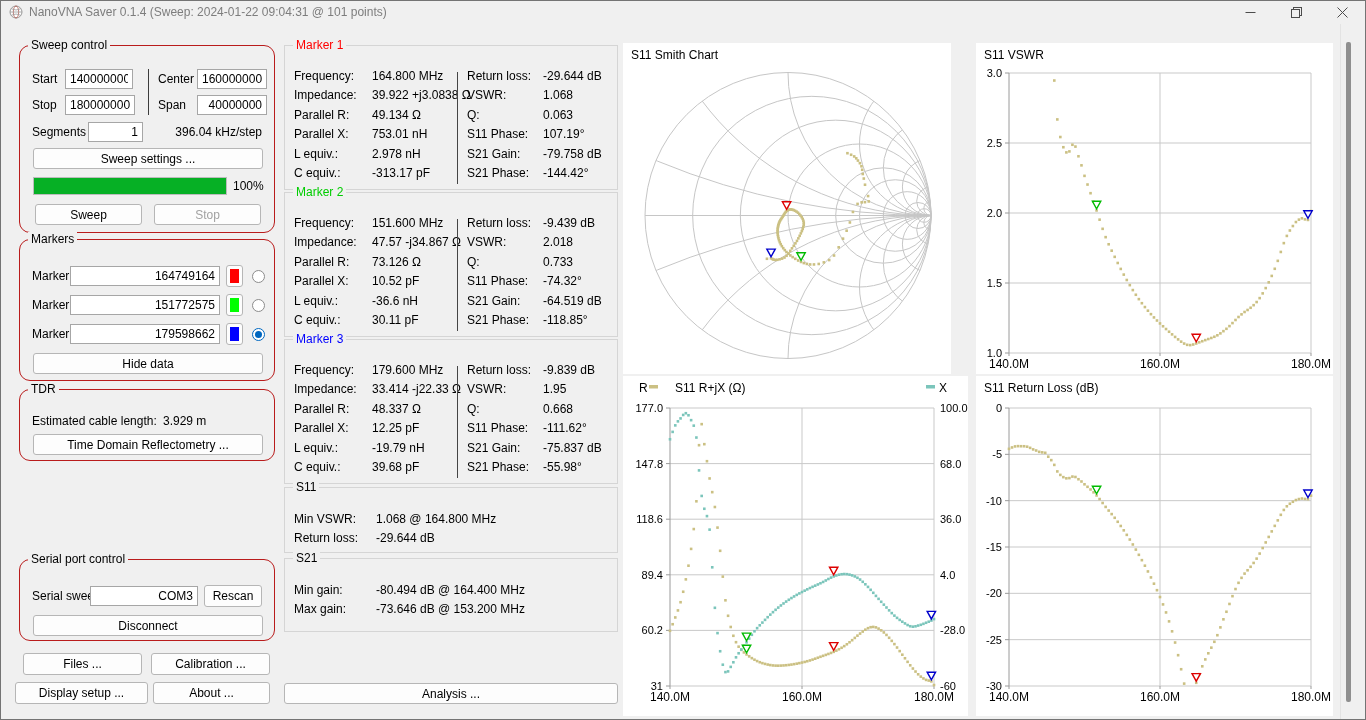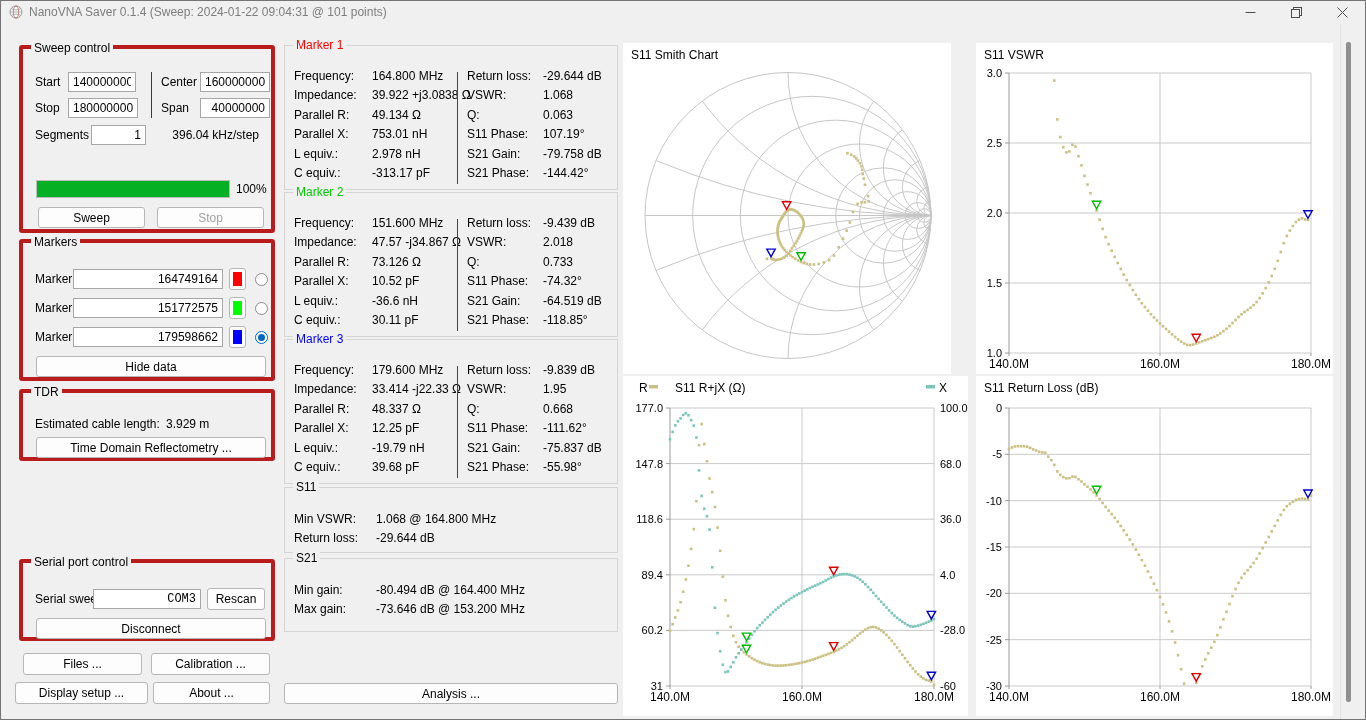--- a/index.html
+++ b/index.html
@@ -6,21 +6,21 @@
   body{width:1366px;height:720px;position:relative;overflow:hidden;
        font-family:"Liberation Sans",sans-serif;font-size:12px;color:#000;background:#f0f0f0}
   .window{position:absolute;inset:0;border:1px solid #747474;box-sizing:border-box;background:#f0f0f0}
   
   .titlebar{position:absolute;top:0;left:0;right:0;height:22px;display:flex;align-items:center;background:#f0f0f0}
   .app-icon{margin-left:8px;width:14px;height:14px;flex:0 0 auto}
   .title-text{margin-left:6px;color:#7d7d7d;white-space:nowrap}
   .win-controls{margin-left:auto;display:flex;height:100%}
   .win-btn{width:46px;height:100%;display:flex;align-items:center;justify-content:center}
   
-  .groupbox{position:absolute;border:4px solid #b91c1c;border-radius:3px;box-sizing:border-box}
+  .groupbox{position:absolute;border:1px solid #b91c1c;border-radius:11px;box-sizing:border-box}
   .gb-title{position:absolute;top:-8px;left:8px;background:#f0f0f0;padding:0 3px;white-space:nowrap}
   .lab{position:absolute;white-space:nowrap}
   .btn{position:absolute;background:#fdfdfd;border:1px solid #b6b6b6;border-radius:3px;box-sizing:border-box;
        display:flex;align-items:center;justify-content:center;font-family:"Liberation Sans",sans-serif;font-size:12px;white-space:nowrap}
   .btn.disabled{color:#a2a2a2}
   .tin{position:absolute;background:#fff;border:1px solid #a6a6a6;box-sizing:border-box;height:20px;
        font-family:"Liberation Sans",sans-serif;font-size:12px;text-align:right;padding:0 4px}
   .vline{position:absolute;width:1px;background:#3c3c3c}
   
   .pbar{position:absolute;border:1px solid #bcbcbc;box-sizing:border-box;background:#e7e7e7}
@@ -96,20 +96,21 @@
     <span class="lab" style="left:138px;top:26px">Center</span>
     <input class="tin" style="left: 177px; top: 23px; width: 70px;" value="160000000">
     <span class="lab" style="left:12px;top:52px">Stop</span>
     <input class="tin" style="left: 45px; top: 49px; width: 70px;" value="180000000">
     <span class="lab" style="left:138px;top:52px">Span</span>
     <input class="tin" style="left: 177px; top: 49px; width: 70px;" value="40000000">
     <div class="vline" style="left:128px;top:23px;height:46px"></div>
     <span class="lab" style="left:12px;top:79px">Segments</span>
     <input class="tin" style="left: 68px; top: 76px; width: 55px;" value="1">
     <span class="lab" style="right:12px;top:79px">396.04 kHz/step</span>
+    <div class="btn" style="left:13px;top:102px;width:230px;height:21px">Sweep settings ...</div>
     <div class="pbar" style="left:13px;top:131px;width:194px;height:18px">
         <div class="pfill"></div>
       </div>
     <span class="lab" style="left:213px;top:133px">100%</span>
     <div class="btn" style="left:15px;top:158px;width:107px;height:21px">Sweep</div>
     <div class="btn disabled" style="left:134px;top:158px;width:107px;height:21px">Stop</div>
   </div>
 
   <div class="groupbox" style="left:18px;top:238px;width:256px;height:142px">
     <span class="gb-title">Markers</span>
@@ -146,21 +147,21 @@
     <span class="gb-title">TDR</span>
     <span class="lab" style="left:12px;top:24px">Estimated cable length:</span>
     <span class="lab" style="left:143px;top:24px">3.929 m</span>
     <div class="btn" style="left:13px;top:44px;width:230px;height:21px">Time Domain Reflectometry ...</div>
   </div>
 
 
   <div class="groupbox" style="left:18px;top:558px;width:256px;height:82px">
     <span class="gb-title">Serial port control</span>
     <span class="lab" style="left:12px;top:29px">Serial sweep</span>
-    <input class="tin" style="left: 70px; top: 26px; width: 108px; font-family: Liberation Mono, monospace;" value="COM3">
+    <input class="tin" style="left: 70px; top: 26px; width: 108px;" value="COM3">
     <div class="btn" style="left:184px;top:25px;width:58px;height:22px">Rescan</div>
     <div class="btn" style="left:13px;top:55px;width:230px;height:21px">Disconnect</div>
   </div>
 
   <div class="btn" style="left:22px;top:652px;width:119px;height:22px">Files ...</div>
   <div class="btn" style="left:150px;top:652px;width:119px;height:22px">Calibration ...</div>
   <div class="btn" style="left:14px;top:681px;width:133px;height:22px">Display setup ...</div>
   <div class="btn" style="left:152px;top:681px;width:117px;height:22px">About ...</div>
 
   <div class="mbox" style="left:283px;top:44px;width:334px;height:145px">

